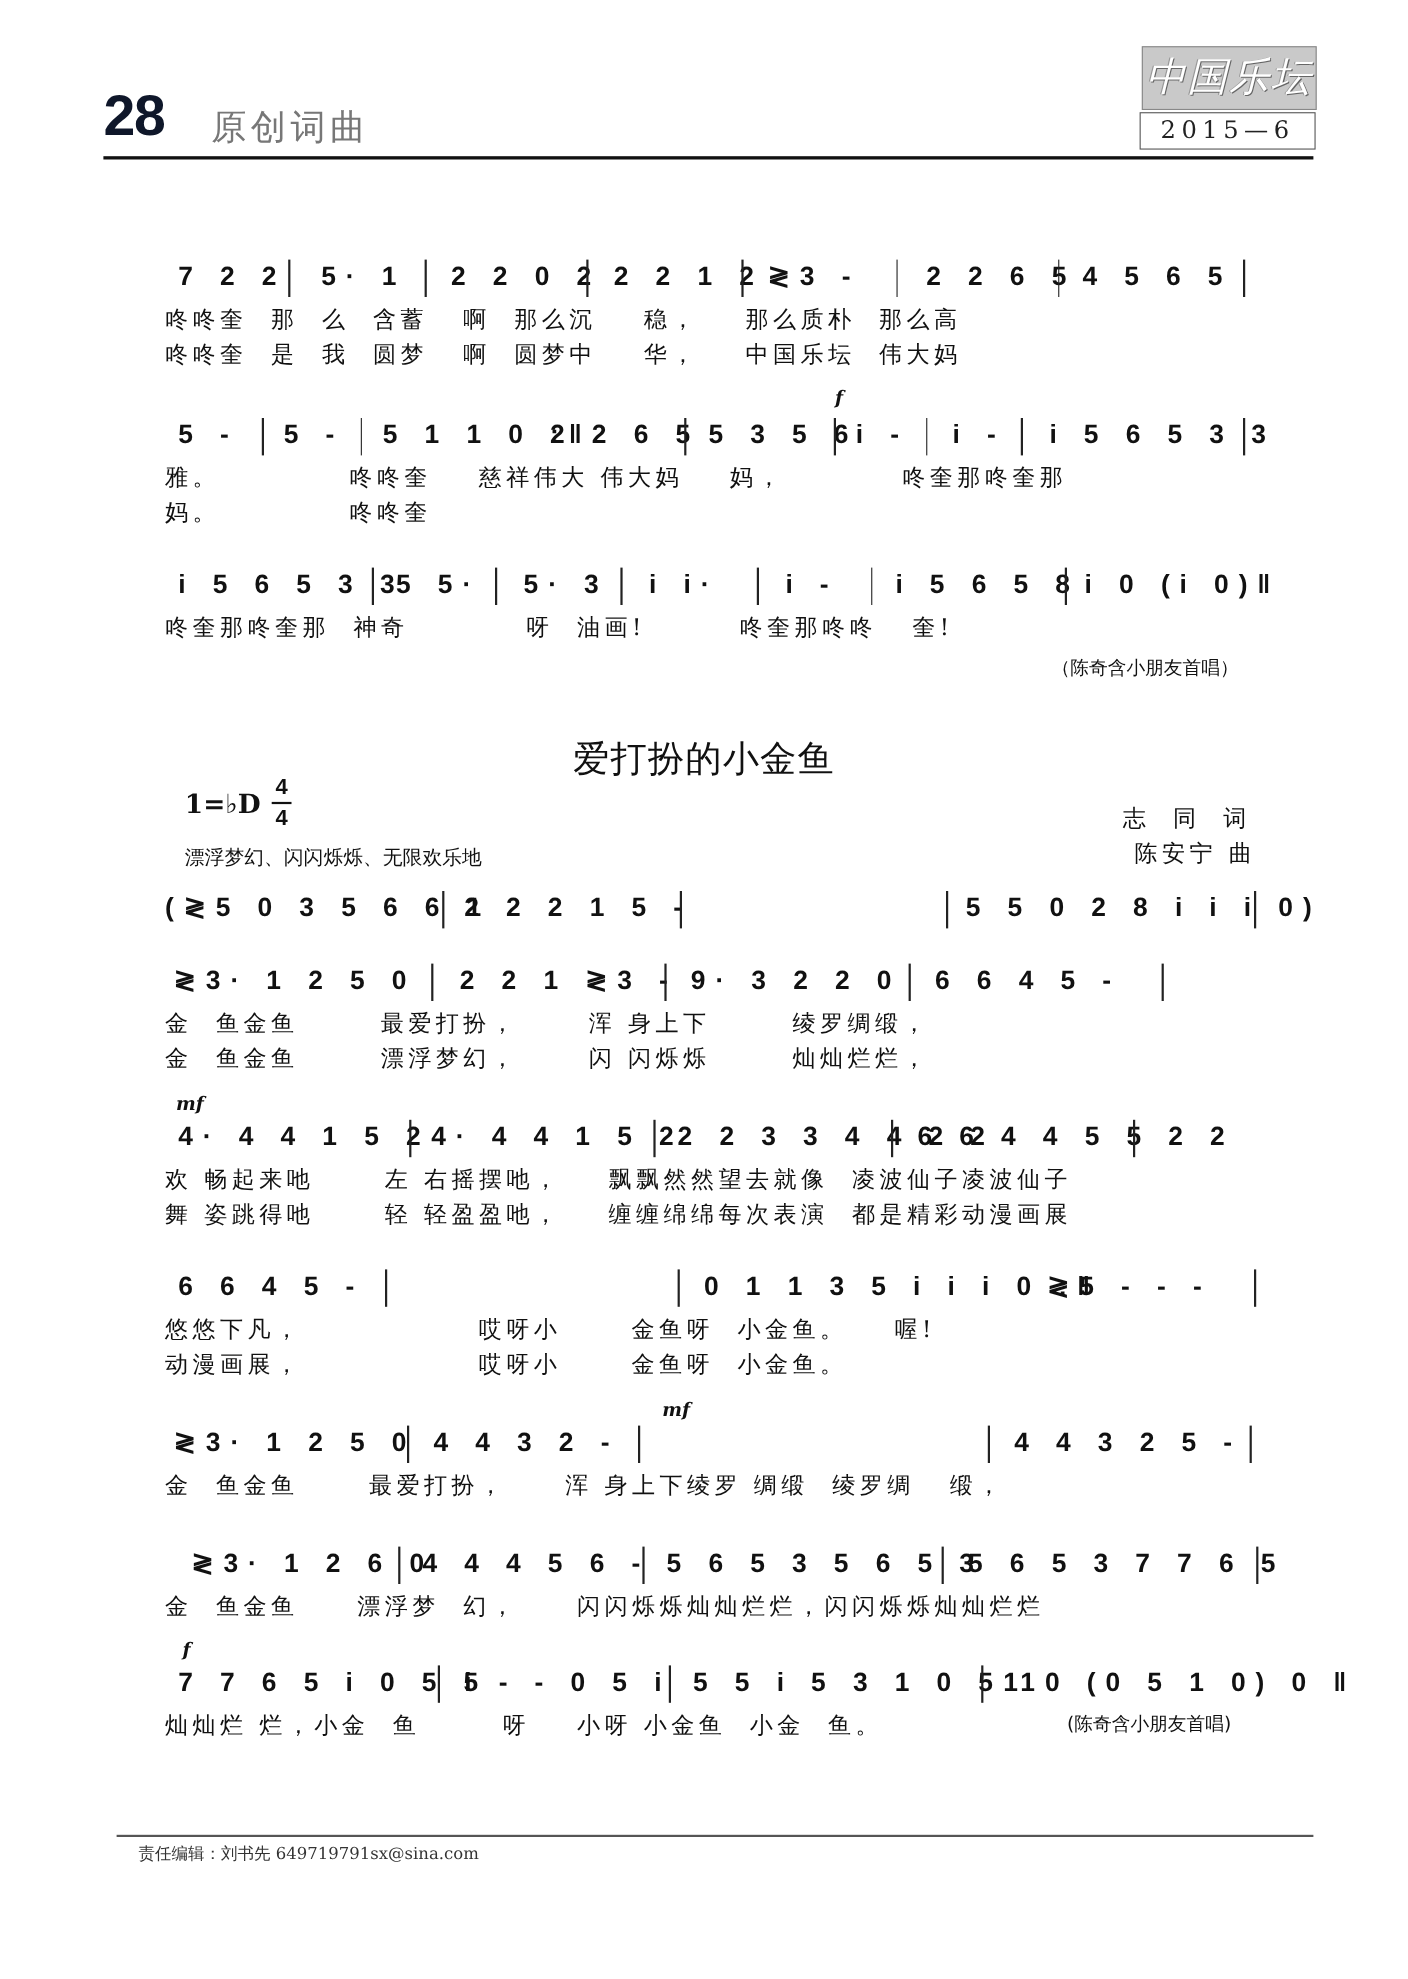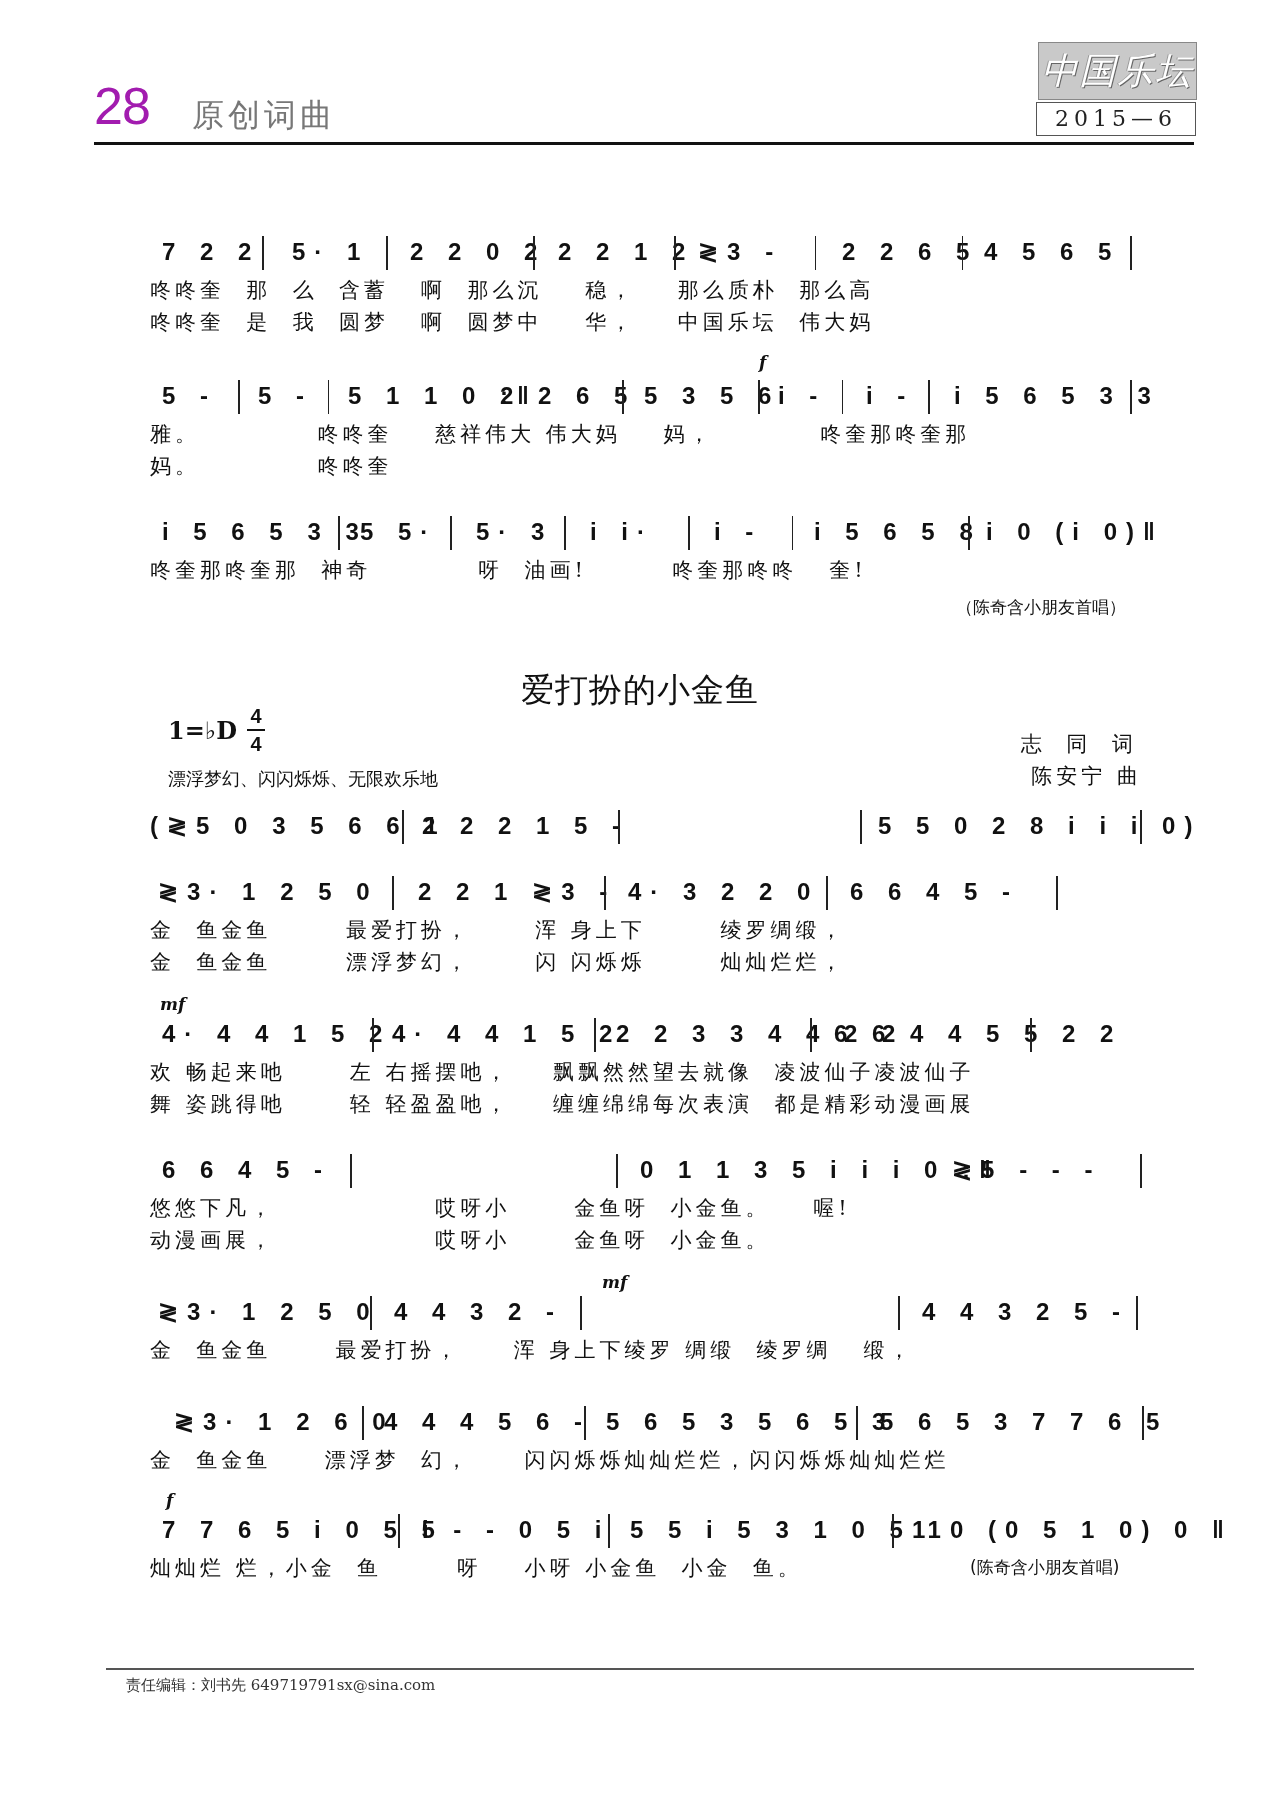--- a/index.html
+++ b/index.html
@@ -1,21 +1,21 @@
 <!DOCTYPE html>
 <html><head>
 <meta charset="utf-8">
 <style>
   html, body { margin:0; padding:0; background:#ffffff; }
   body { width:1280px; height:1799px; position:relative; overflow:hidden;
          font-family:"DejaVu Sans", "Liberation Sans", sans-serif; color:#111; }
 
   
   .page-num { position:absolute; left:94px; top:76px; font-family:"Liberation Sans", sans-serif;
-              font-size:52px; line-height:60px; color:#a21caf; letter-spacing:-1px; }
+              font-size:52px; line-height:60px; color:#0f172a; letter-spacing:-1px;font-weight:bold; }
   .section { position:absolute; left:192px; top:94px; font-family:"DejaVu Serif", serif;
              font-size:32px; color:#777; letter-spacing:4px; }
   .header-rule { position:absolute; left:94px; top:142px; width:1100px; height:3px; background:#111; }
   .mag-logo { position:absolute; left:1038px; top:42px; width:157px; height:56px; background:#c9c9c9;
               border:1px solid #888; font-family:"DejaVu Serif", serif; font-size:36px; color:#fff;
               text-shadow:1px 1px 0 #666, -1px 0 0 #999; font-style:italic; text-align:center;
               line-height:56px; letter-spacing:2px; }
   .mag-issue { position:absolute; left:1036px; top:102px; width:158px; height:32px; border:1px solid #555;
                font-family:"DejaVu Serif", serif; font-size:22px; text-align:center; line-height:32px;
                letter-spacing:5px; color:#222; }
@@ -129,21 +129,21 @@
   <div class="bar" style="left:710px"></div>
   <span class="m" style="left:728px">5 5 0 2 8 i i i 0)</span>
   <div class="bar" style="left:990px"></div>
 </div>
 
 <div class="row" style="top:872px">
   <span class="m" style="left:8px">≷3· 1 2 5 0</span>
   <div class="bar" style="left:242px"></div>
   <span class="m" style="left:268px">2 2 1 ≷3 -</span>
   <div class="bar" style="left:454px"></div>
-  <span class="m" style="left:478px">4· 3 2 2 0</span>
+  <span class="m" style="left:478px">9· 3 2 2 0</span>
   <div class="bar" style="left:676px"></div>
   <span class="m" style="left:700px">6 6 4 5 -</span>
   <div class="bar" style="left:906px"></div>
 </div>
 <div class="lyr" style="top:916px">金  鱼金鱼       最爱打扮，      浑 身上下       绫罗绸缎，</div>
 <div class="lyr" style="top:948px">金  鱼金鱼       漂浮梦幻，      闪 闪烁烁       灿灿烂烂，</div>
 
 <div class="dyn" style="left:160px;top:994px">mf</div>
 <div class="row" style="top:1014px">
   <span class="m" style="left:12px">4· 4 4 1 5 2</span>

